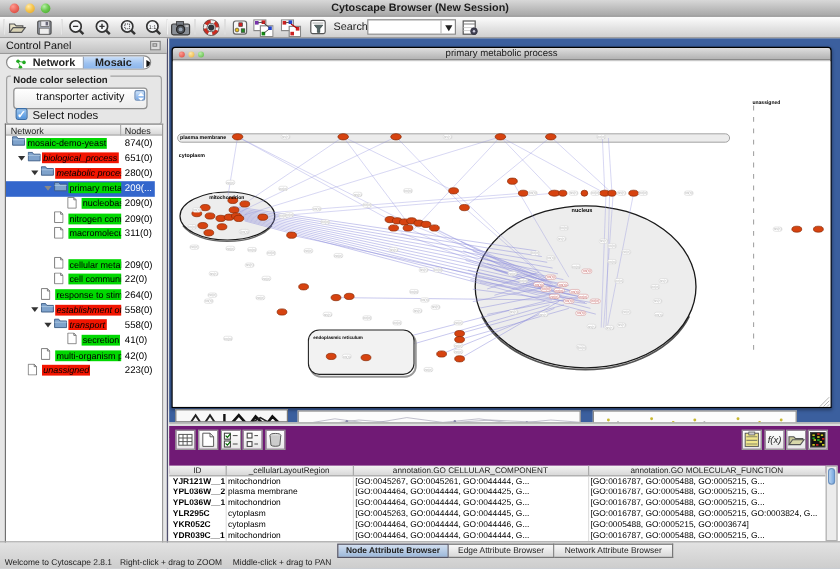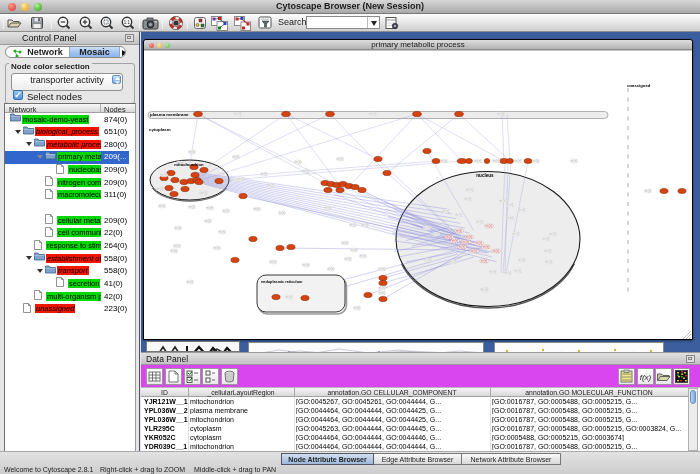--- a/index.html
+++ b/index.html
@@ -3,21 +3,21 @@
 *{margin:0;padding:0;box-sizing:border-box;}
 html,body{width:700px;height:474px;overflow:hidden;font-family:"Liberation Sans",sans-serif;}
 body{position:relative;background:#e6e6e6;}
 .abs{position:absolute;}
 #mtb{left:0;top:0;width:700px;height:14px;background:linear-gradient(#d8d8d8,#b6b6b6 70%,#a8a8a8);border-bottom:1px solid #787878;}
 #mtb .t{width:100%;text-align:center;font-size:9px;font-weight:bold;color:#1c1c1c;line-height:13px;}
 .tl{width:8px;height:8px;border-radius:50%;top:3px;}
 #tbar{left:0;top:14px;width:700px;height:18px;background:linear-gradient(#fdfdfd,#e3e3e3 55%,#cfcfcf);border-bottom:1px solid #8e8e8e;}
 .sep{top:16px;width:1px;height:13px;background:#a8a8a8;border-right:1px solid #f2f2f2;}
 #cp{left:0;top:32px;width:140px;height:442px;background:#e6e6e6;border-right:1px solid #50506e;}
-#cph{left:0;top:0;width:139px;height:13px;background:linear-gradient(#e2e2e2,#c2c2c2);border-bottom:1px solid #9a9a9a;padding-left:17px;}
+#cph{left:0;top:0;width:139px;height:13px;background:linear-gradient(#e2e2e2,#c2c2c2);border-bottom:1px solid #9a9a9a;}
 #cph .t{font-size:9px;color:#111;line-height:13px;padding-left:5px;}
 .flico{width:9px;height:8px;border:1px solid #888;background:#ddd;}
 #pill{left:5px;top:14px;width:121px;height:12px;background:#fff;border:1px solid #8a8a8a;border-radius:6px;overflow:hidden;}
 #pill .seg{position:absolute;top:0;height:12px;font-size:9px;font-weight:bold;color:#222;text-align:center;line-height:11px;}
 #segM{background:linear-gradient(#cde0f8,#9cc1f0 50%,#85b1ea);border-left:1px solid #98a8c0;border-right:1px solid #98a8c0;}
 #fs{left:5px;top:31px;width:130px;height:41px;border:1px solid #a2a2a2;border-radius:3px;}
 #fsl{left:9px;top:26px;font-size:8px;font-weight:bold;color:#222;background:#e6e6e6;padding:4px 2px;}
 #dd{left:11px;top:41px;width:112px;height:18px;background:linear-gradient(#fff,#ececec);border:1px solid #909090;border-radius:3px;font-size:9px;color:#111;text-align:center;line-height:12px;}
 #ddb{right:1px;top:1px;width:9px;height:9px;background:linear-gradient(#cfe4fb,#77a9e9);border-radius:2px;border:1px solid #6b8cb8;}
 #cb{left:13px;top:58px;width:10px;height:10px;background:linear-gradient(#9ec7f0,#4f94e0);border:1px solid #3a6ea8;border-radius:2px;color:#fff;font-size:9px;font-weight:bold;line-height:9px;text-align:center;}
@@ -32,21 +32,21 @@
 .rd{background:#f21500;font-style:italic;}
 #mdi{left:141px;top:32px;width:559px;height:320px;background:#3b5f9e;}
 #win{left:2px;top:7px;width:550px;height:301px;background:#c8c8c8;border:1px solid #000000;border-radius:3px 3px 0 0;box-shadow:0 1px 3px rgba(0,0,0,0.4);}
 #wtb{left:0;top:0;width:548px;height:10px;background:linear-gradient(#dedede,#b4b4b4);border-bottom:1px solid #8a8a8a;border-radius:3px 3px 0 0;}
 #wtb .t{width:100%;text-align:center;font-size:8px;color:#1a1a1a;line-height:10px;}
 .wl{width:5px;height:5px;border-radius:50%;top:2.5px;}
 #canvas{left:0;top:11px;width:548px;height:288px;background:#fff;}
 #dp{left:141px;top:352px;width:559px;height:99px;background:#fff;}
 #dph{left:0;top:0;width:559px;height:13px;background:linear-gradient(#e0e0e0,#c2c2c2);border-top:1px solid #999;border-bottom:1px solid #9a9a9a;}
 #dph .t{font-size:8.5px;color:#111;line-height:12px;padding-left:5px;}
-#dptb{left:0;top:13px;width:559px;height:23px;background:#d946ef;border-bottom:1px solid #b8b8b8;}
+#dptb{left:0;top:3px;width:559px;height:40px;background:#701a75;border-bottom:1px solid #b8b8b8;}
 .dbtn{position:absolute;top:3px;width:17px;height:17px;background:linear-gradient(#fff,#e8e8e8);border:1px solid #999;}
 #dthead{left:0;top:36px;width:547px;height:9px;background:linear-gradient(#f4f4f4,#d8d8d8);border-bottom:1px solid #a0a0a0;font-size:6.8px;color:#222;}
 .drow{left:0;width:547px;height:9px;font-size:7px;color:#000;white-space:nowrap;}
 .dc{position:absolute;top:0.5px;overflow:hidden;}
 #bstrip{left:0;top:451px;width:700px;height:23px;background:linear-gradient(#e2e2e2,#cdcdcd);border-top:1px solid #aaa;}
 .btab{position:absolute;top:1px;height:12px;border:1px solid #777;font-size:7px;color:#222;text-align:center;background:linear-gradient(#fafafa,#d8d8d8);line-height:11px;}
 .stxt{position:absolute;top:14px;font-size:7px;color:#222;}
 </style></head><body>
 <div class="abs" id="mtb">
  <div class="abs tl" style="left:8px;background:radial-gradient(circle at 35% 30%,#ff9a90,#ec6b60 45%,#d33a2e);"></div>

